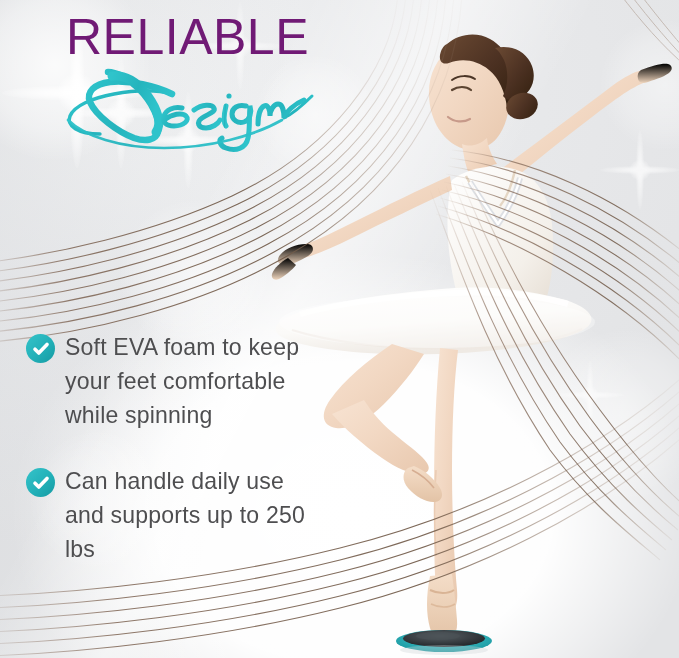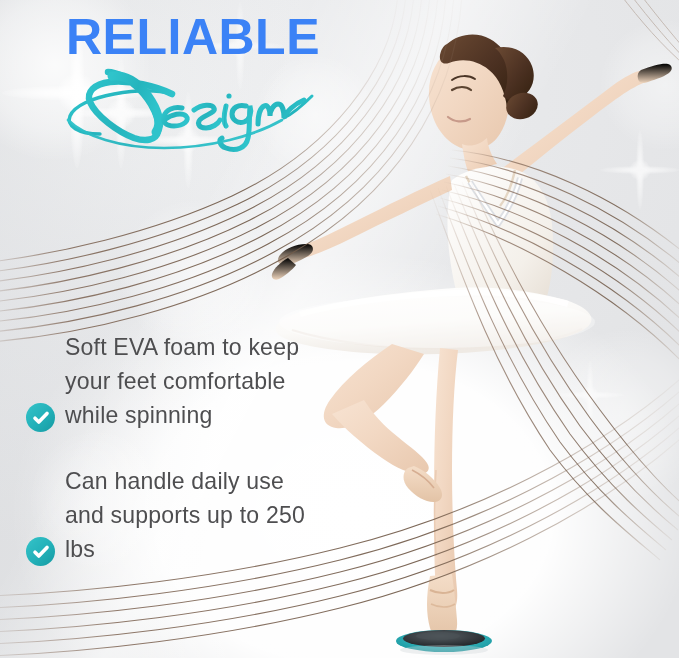--- a/index.html
+++ b/index.html
@@ -69,46 +69,46 @@
 
   
   .ribbon-layer { position: absolute; inset: 0; pointer-events: none; }
 
   
   .headline {
     position: absolute;
     left: 66px;
     top: 12px;
     font-family: "Liberation Sans", sans-serif;
-    font-weight: 700;
+    font-weight: 400;
     font-size: 50px;
     letter-spacing: 0.5px;
     line-height: 1;
-    color: #3b82f6;
+    color: #701a75;
     white-space: nowrap;
   }
   .script {
     position: absolute;
     left: 60px;
     top: 62px;
     width: 250px;
     height: 88px;
   }
   .script svg { display: block; overflow: visible; }
 
   
   .bullets {
     position: absolute;
     left: 26px;
     top: 330px;
     width: 300px;
   }
   .bullet {
     display: flex;
-    align-items: flex-end;
+    align-items: flex-start;
     margin-bottom: 32px;
   }
   .bullet:last-child { margin-bottom: 0; }
   .check {
     flex: 0 0 auto;
     width: 29px;
     height: 29px;
     margin-top: 4px;
     margin-right: 10px;
     position: relative;

